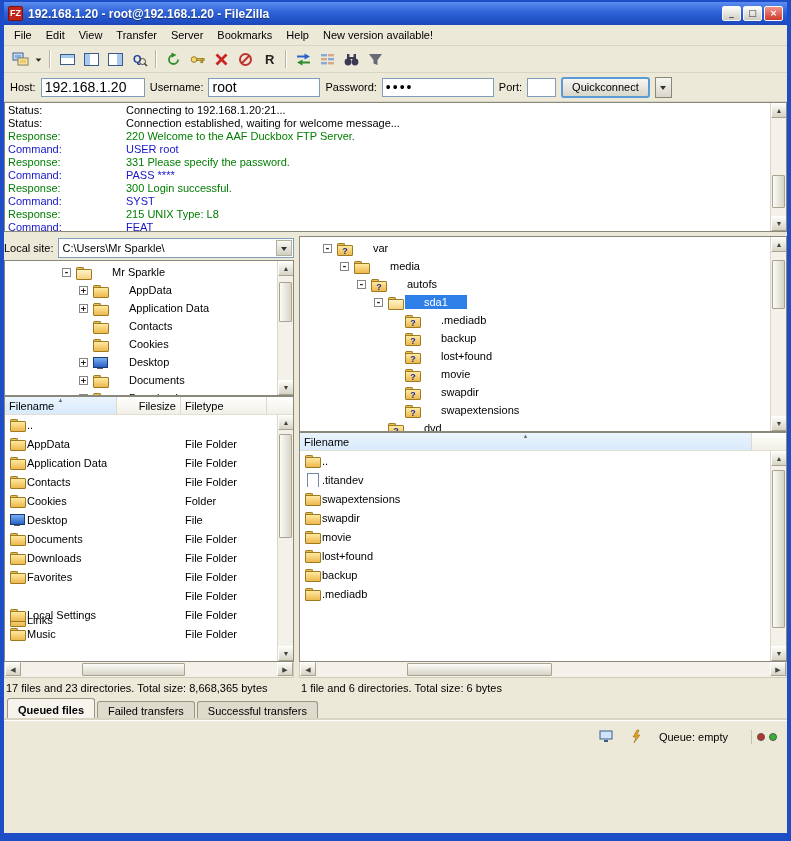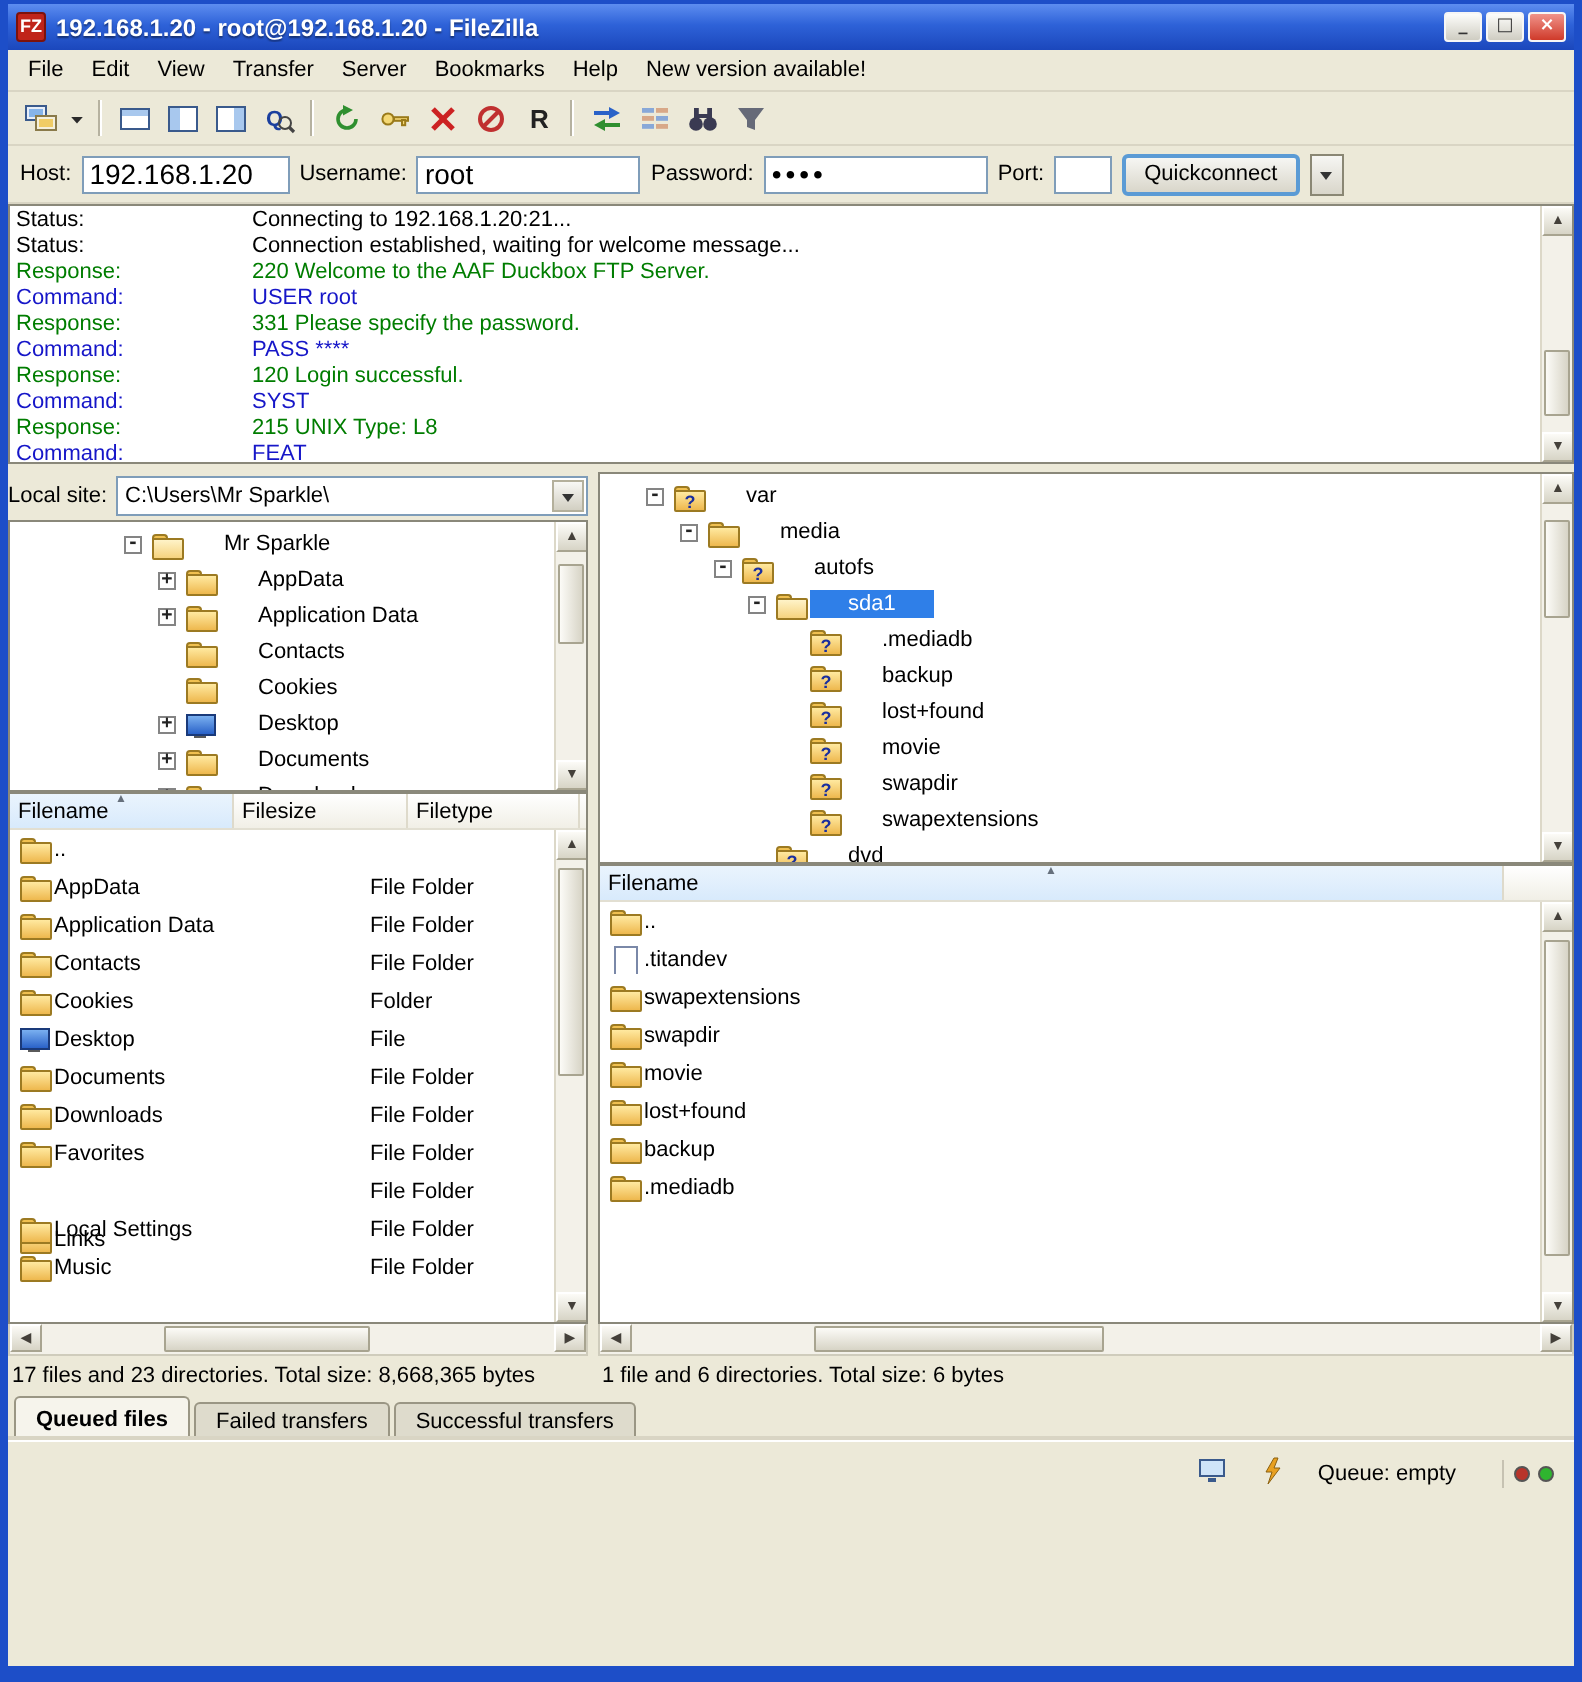--- a/index.html
+++ b/index.html
@@ -299,21 +299,21 @@
         <div class="log-line k-response">
           <span class="log-prefix">Response:</span>
           <span class="log-text">331 Please specify the password.</span>
         </div>
         <div class="log-line k-command">
           <span class="log-prefix">Command:</span>
           <span class="log-text">PASS ****</span>
         </div>
         <div class="log-line k-response">
           <span class="log-prefix">Response:</span>
-          <span class="log-text">120 Login successful.</span>
+          <span class="log-text">300 Login successful.</span>
         </div>
         <div class="log-line k-command">
           <span class="log-prefix">Command:</span>
           <span class="log-text">SYST</span>
         </div>
         <div class="log-line k-response">
           <span class="log-prefix">Response:</span>
           <span class="log-text">215 UNIX Type: L8</span>
         </div>
         <div class="log-line k-command">
@@ -392,21 +392,21 @@
             </div>
           <div class="sbtn">▼</div>
         </div>
       </div>
       <div class="listwrap">
         <div class="fl-header">
             <div class="fl-col sorted" style="width: 112px;">
               <span class="sort-arrow">▲</span>
               <span>Filename</span>
             </div>
-            <div class="fl-col" style="width: 87px;">
+            <div class="fl-col" style="width: 64px; justify-content: flex-end;">
               <span>Filesize</span>
             </div>
             <div class="fl-col" style="width: 86px;">
               <span>Filetype</span>
             </div>
             <div class="fl-col filler"></div>
           </div>
         <div class="fl-body">
             <div class="fl-row">
               <span class="fl-cell" style="width: 112px;">

